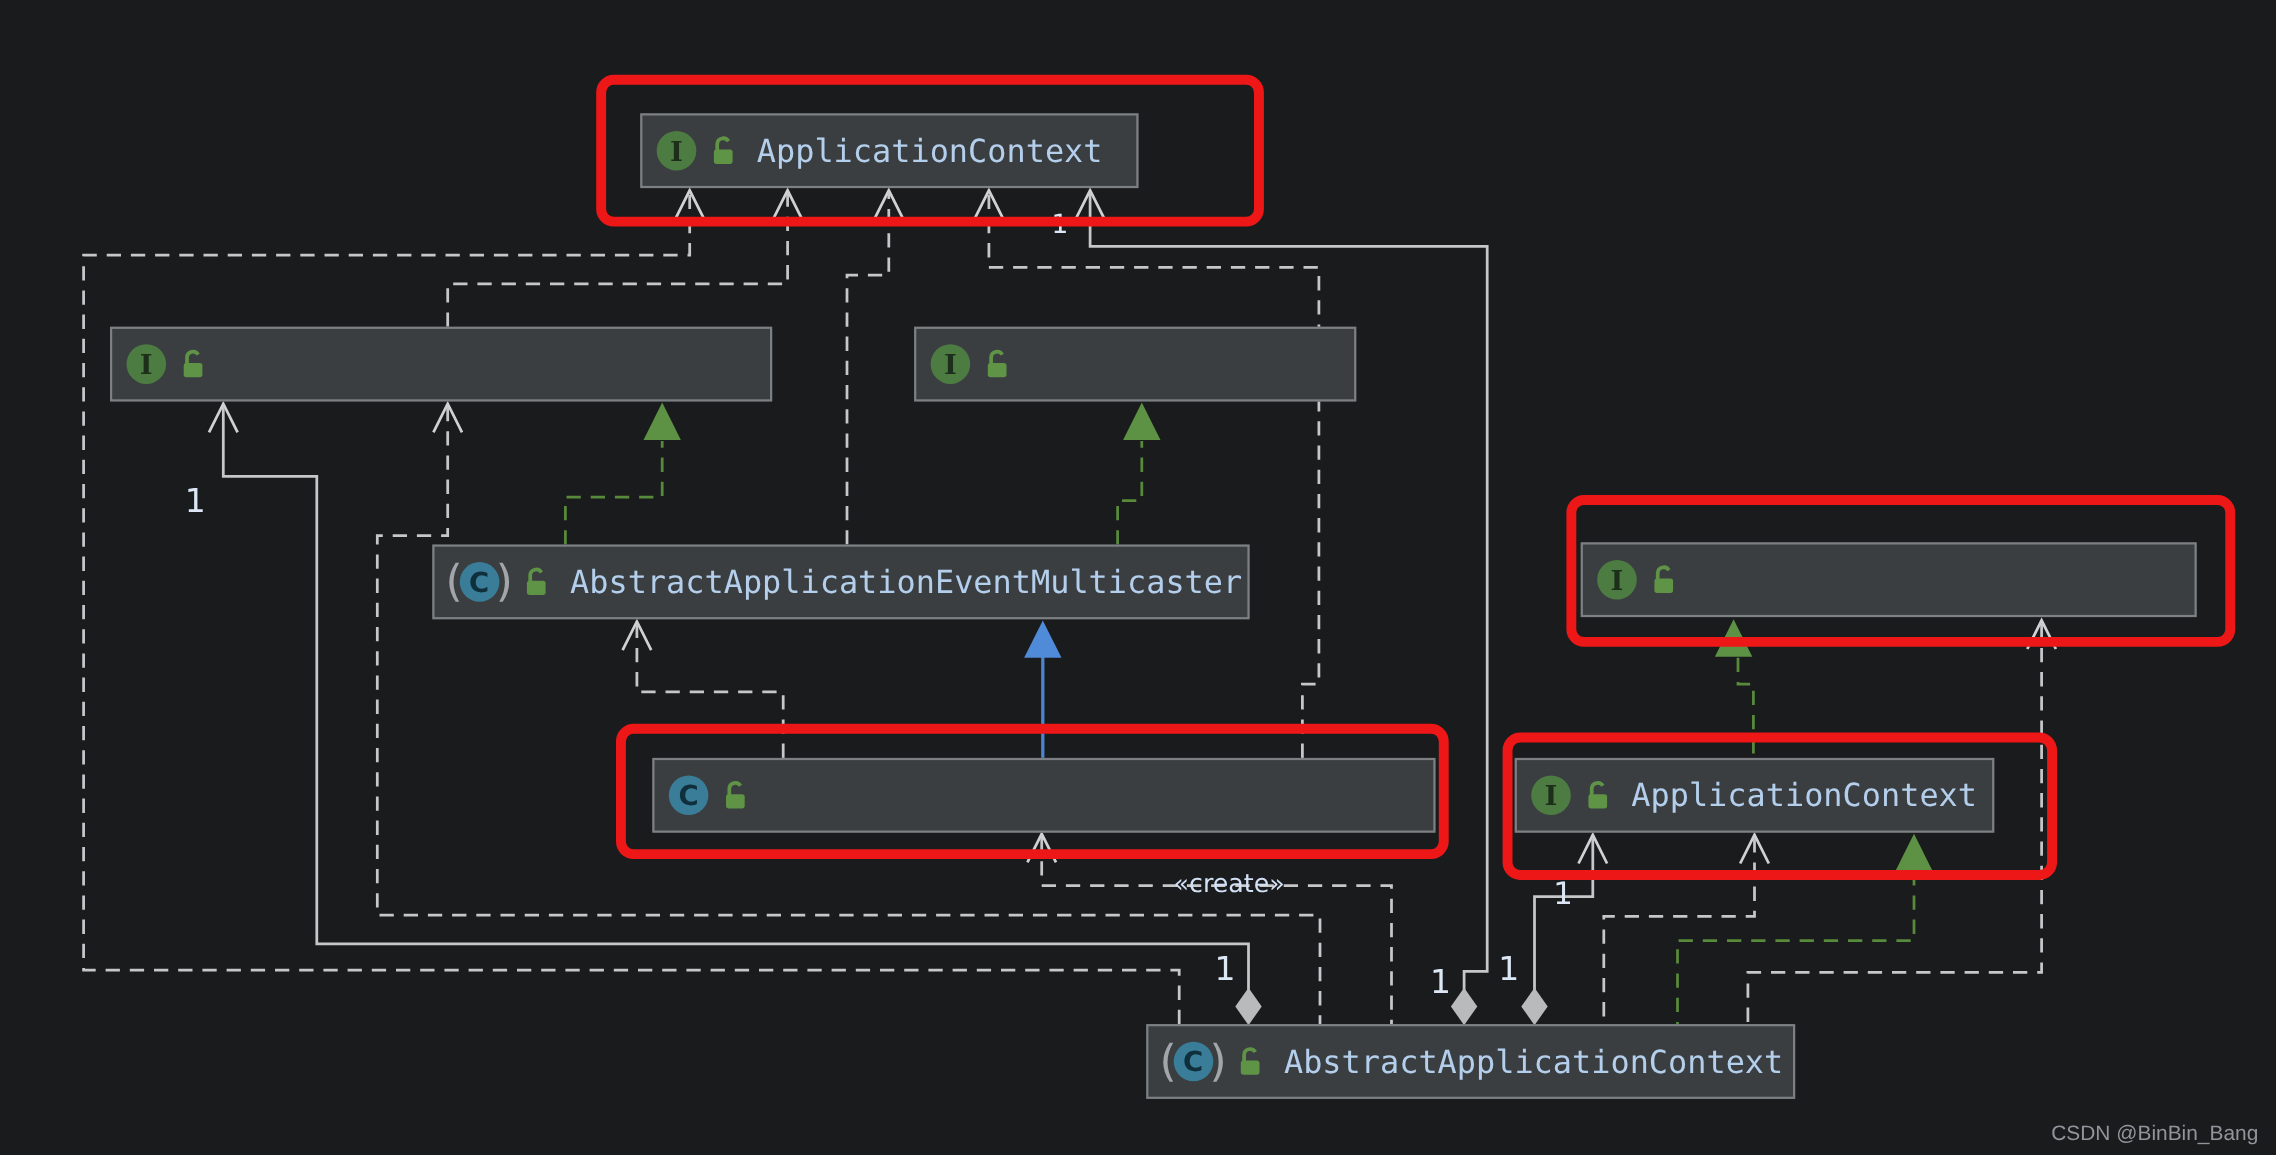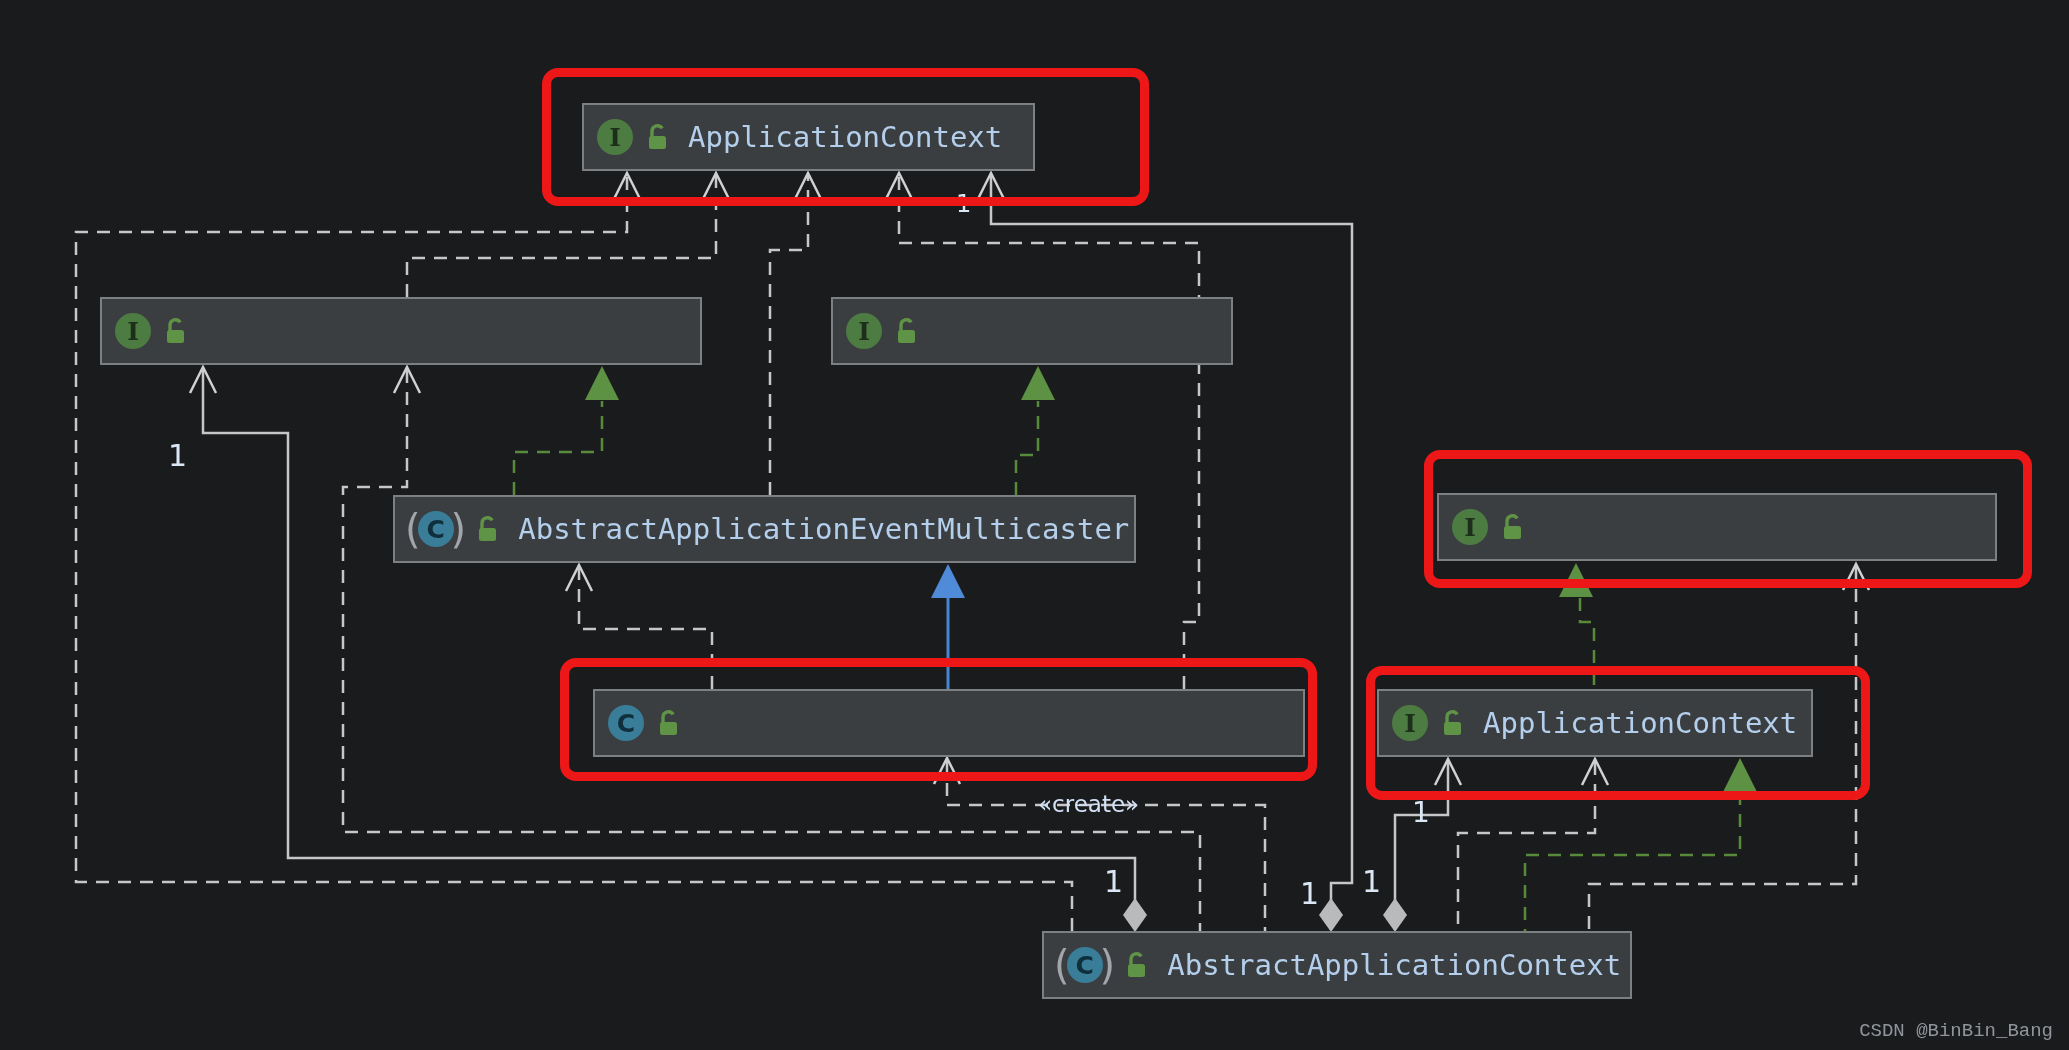--- a/index.html
+++ b/index.html
@@ -15,23 +15,23 @@
   .circ.cls{background:#3a7d98;color:#0f2f3d;font-family:"DejaVu Sans",sans-serif;}
   .paren{font-family:"DejaVu Sans",sans-serif;font-size:40px;color:#a2a6aa;line-height:36px;margin:0 -3px;}
   .lock{margin-left:11px;flex:0 0 auto;display:block;}
   .nlabel{margin-left:17px;font-size:29px;color:#b4cfec;white-space:nowrap;letter-spacing:0px;}
   .redbox{position:absolute;z-index:5;border:9px solid #ee1717;border-radius:16px;box-sizing:border-box;
           pointer-events:none;}
   .mult{position:absolute;z-index:2;color:#dce7f5;font-family:"DejaVu Sans",sans-serif;font-size:30px;}
   .mult.small{font-size:24px;}
   .mult.mid{font-size:28px;}
   .freelabel{position:absolute;z-index:2;color:#d3e1f6;font-family:"DejaVu Sans",sans-serif;
-             font-size:23px;text-align:left;}
+             font-size:23px;text-align:right;}
   .watermark{position:absolute;right:16px;bottom:8px;z-index:6;color:#90959b;
-             font-family:Liberation Mono, monospace;font-size:19px;}
+             font-family:Liberation Sans, sans-serif;font-size:19px;}
 </style>
 </head>
 <body>
 
 <div id="canvas">
 
   <svg class="edges" width="2069" height="1050">
     <g stroke="#c5c7c9" stroke-width="2.5" fill="none" stroke-dasharray="13 9">
       <polyline points="1072,931 1072,882 76,882 76,232 627,232 627,176"></polyline>
       <polyline points="407,297 407,258 716,258 716,176"></polyline>

